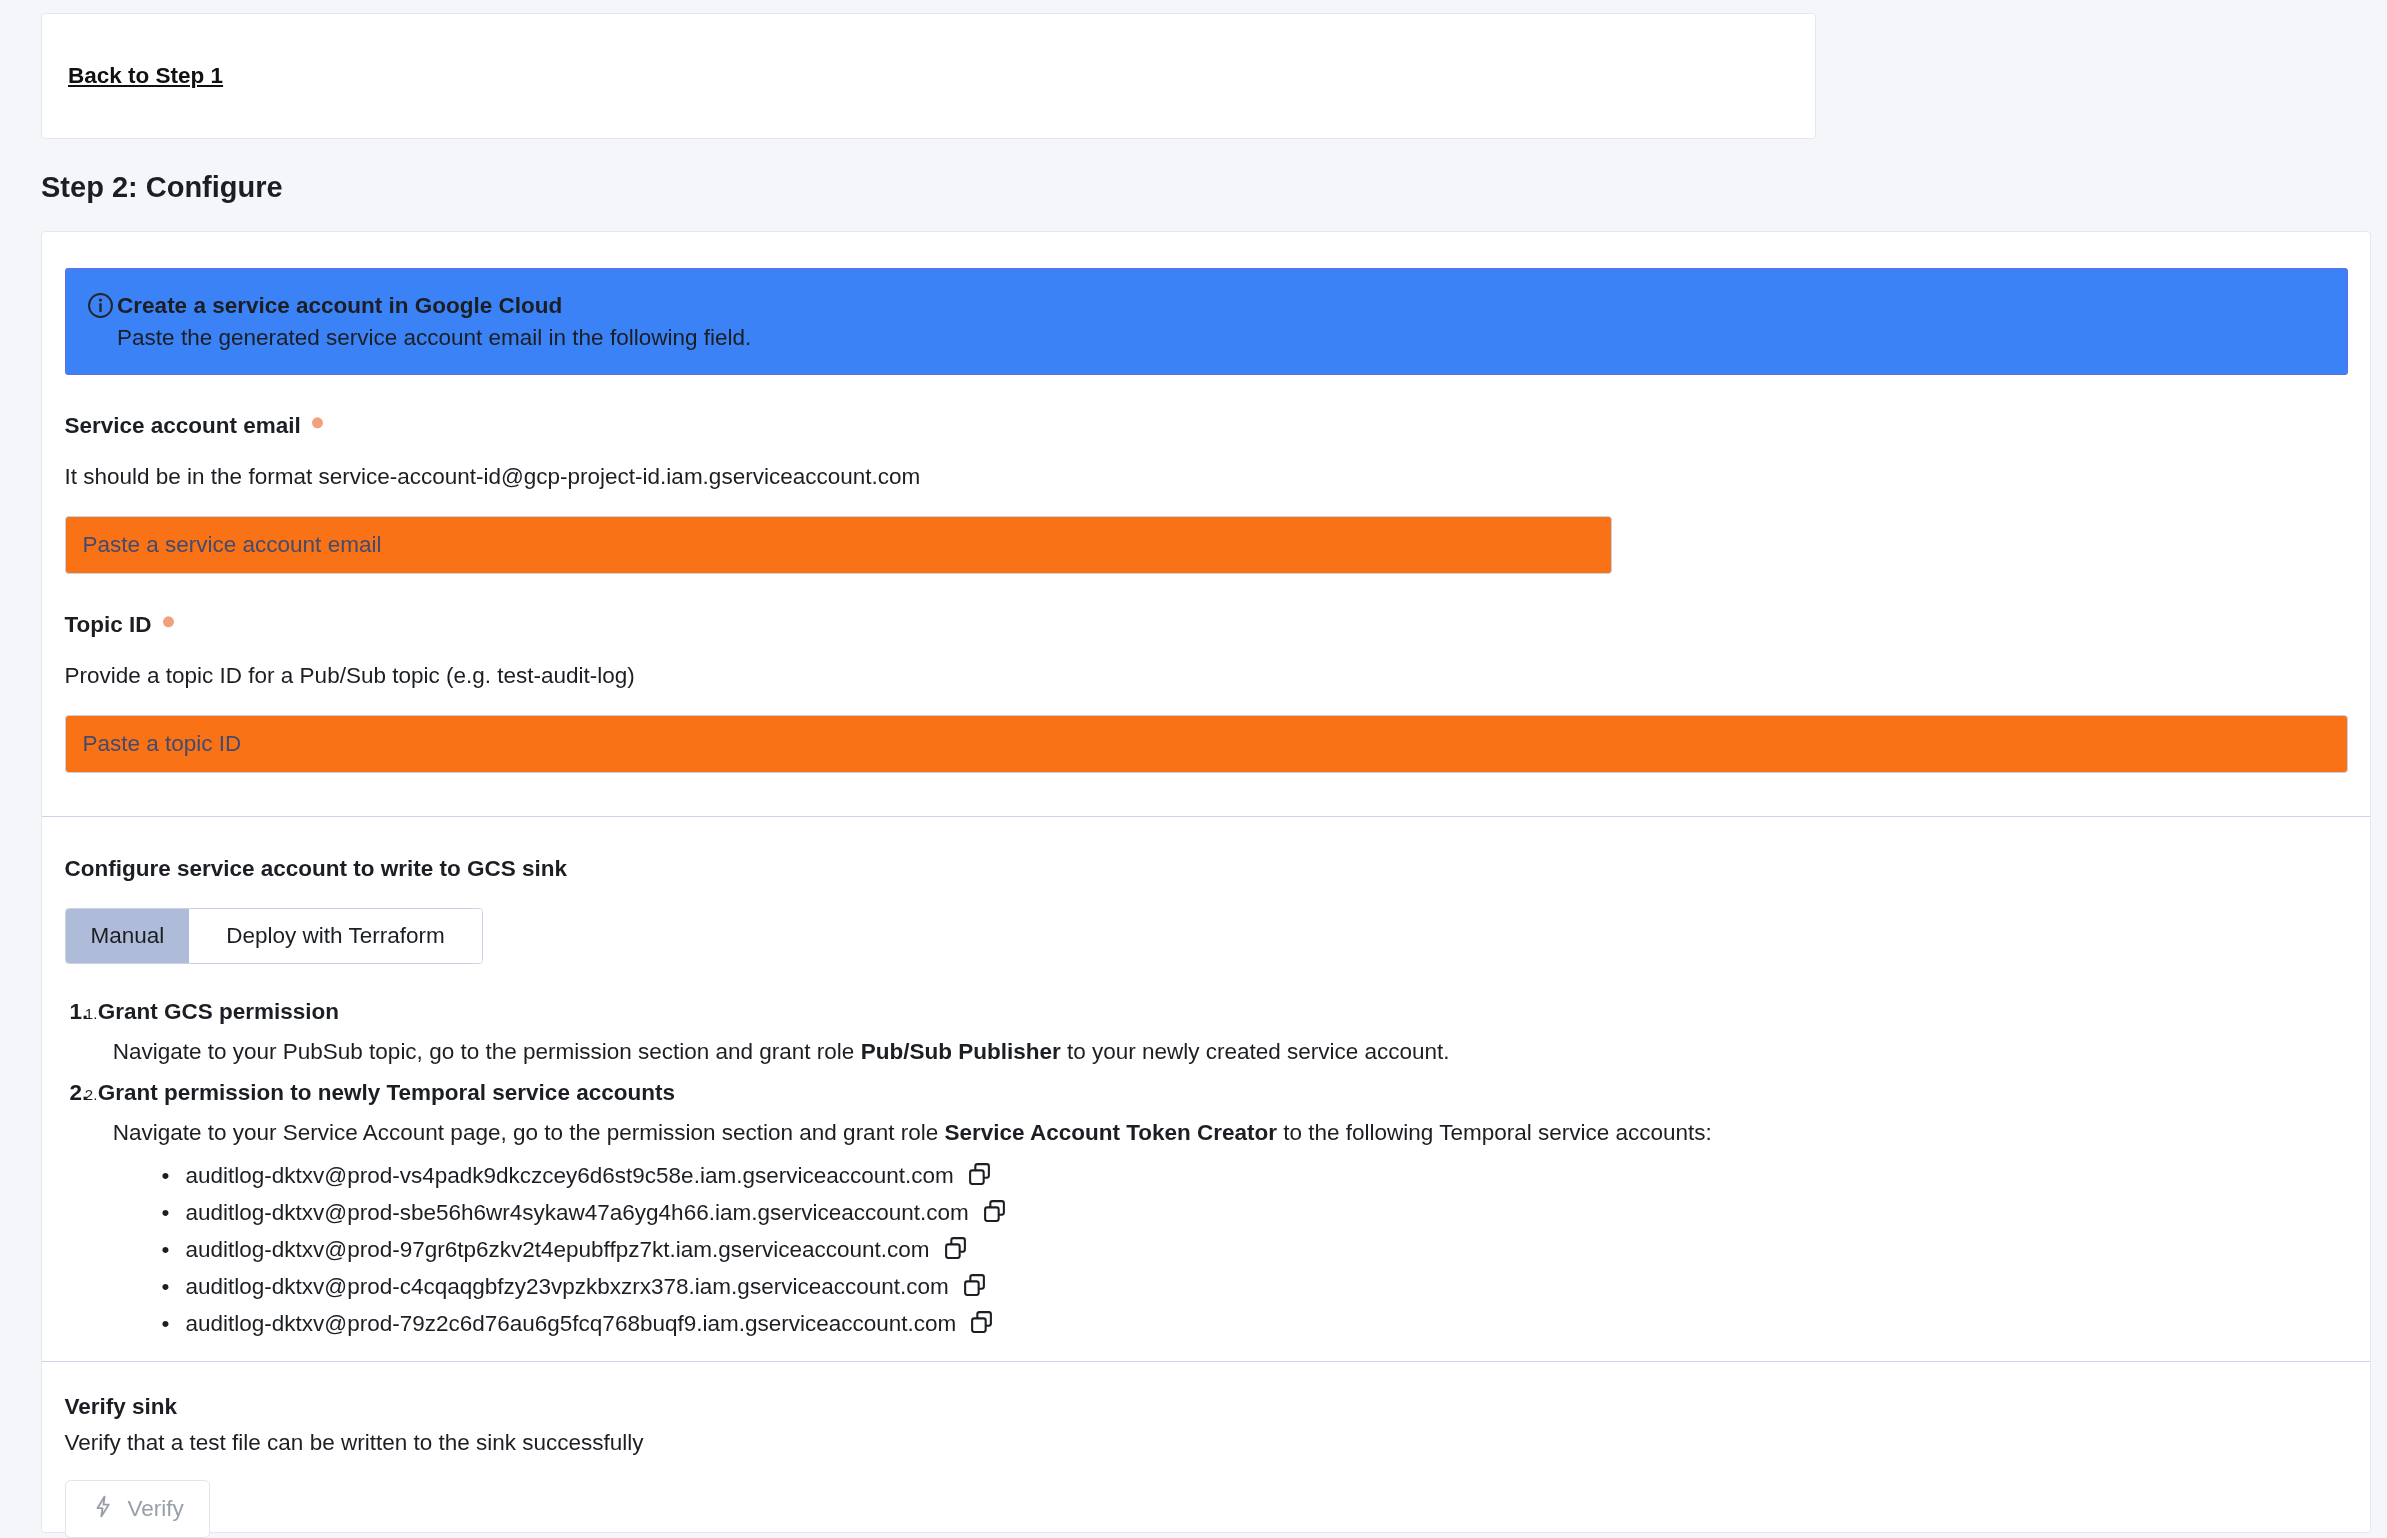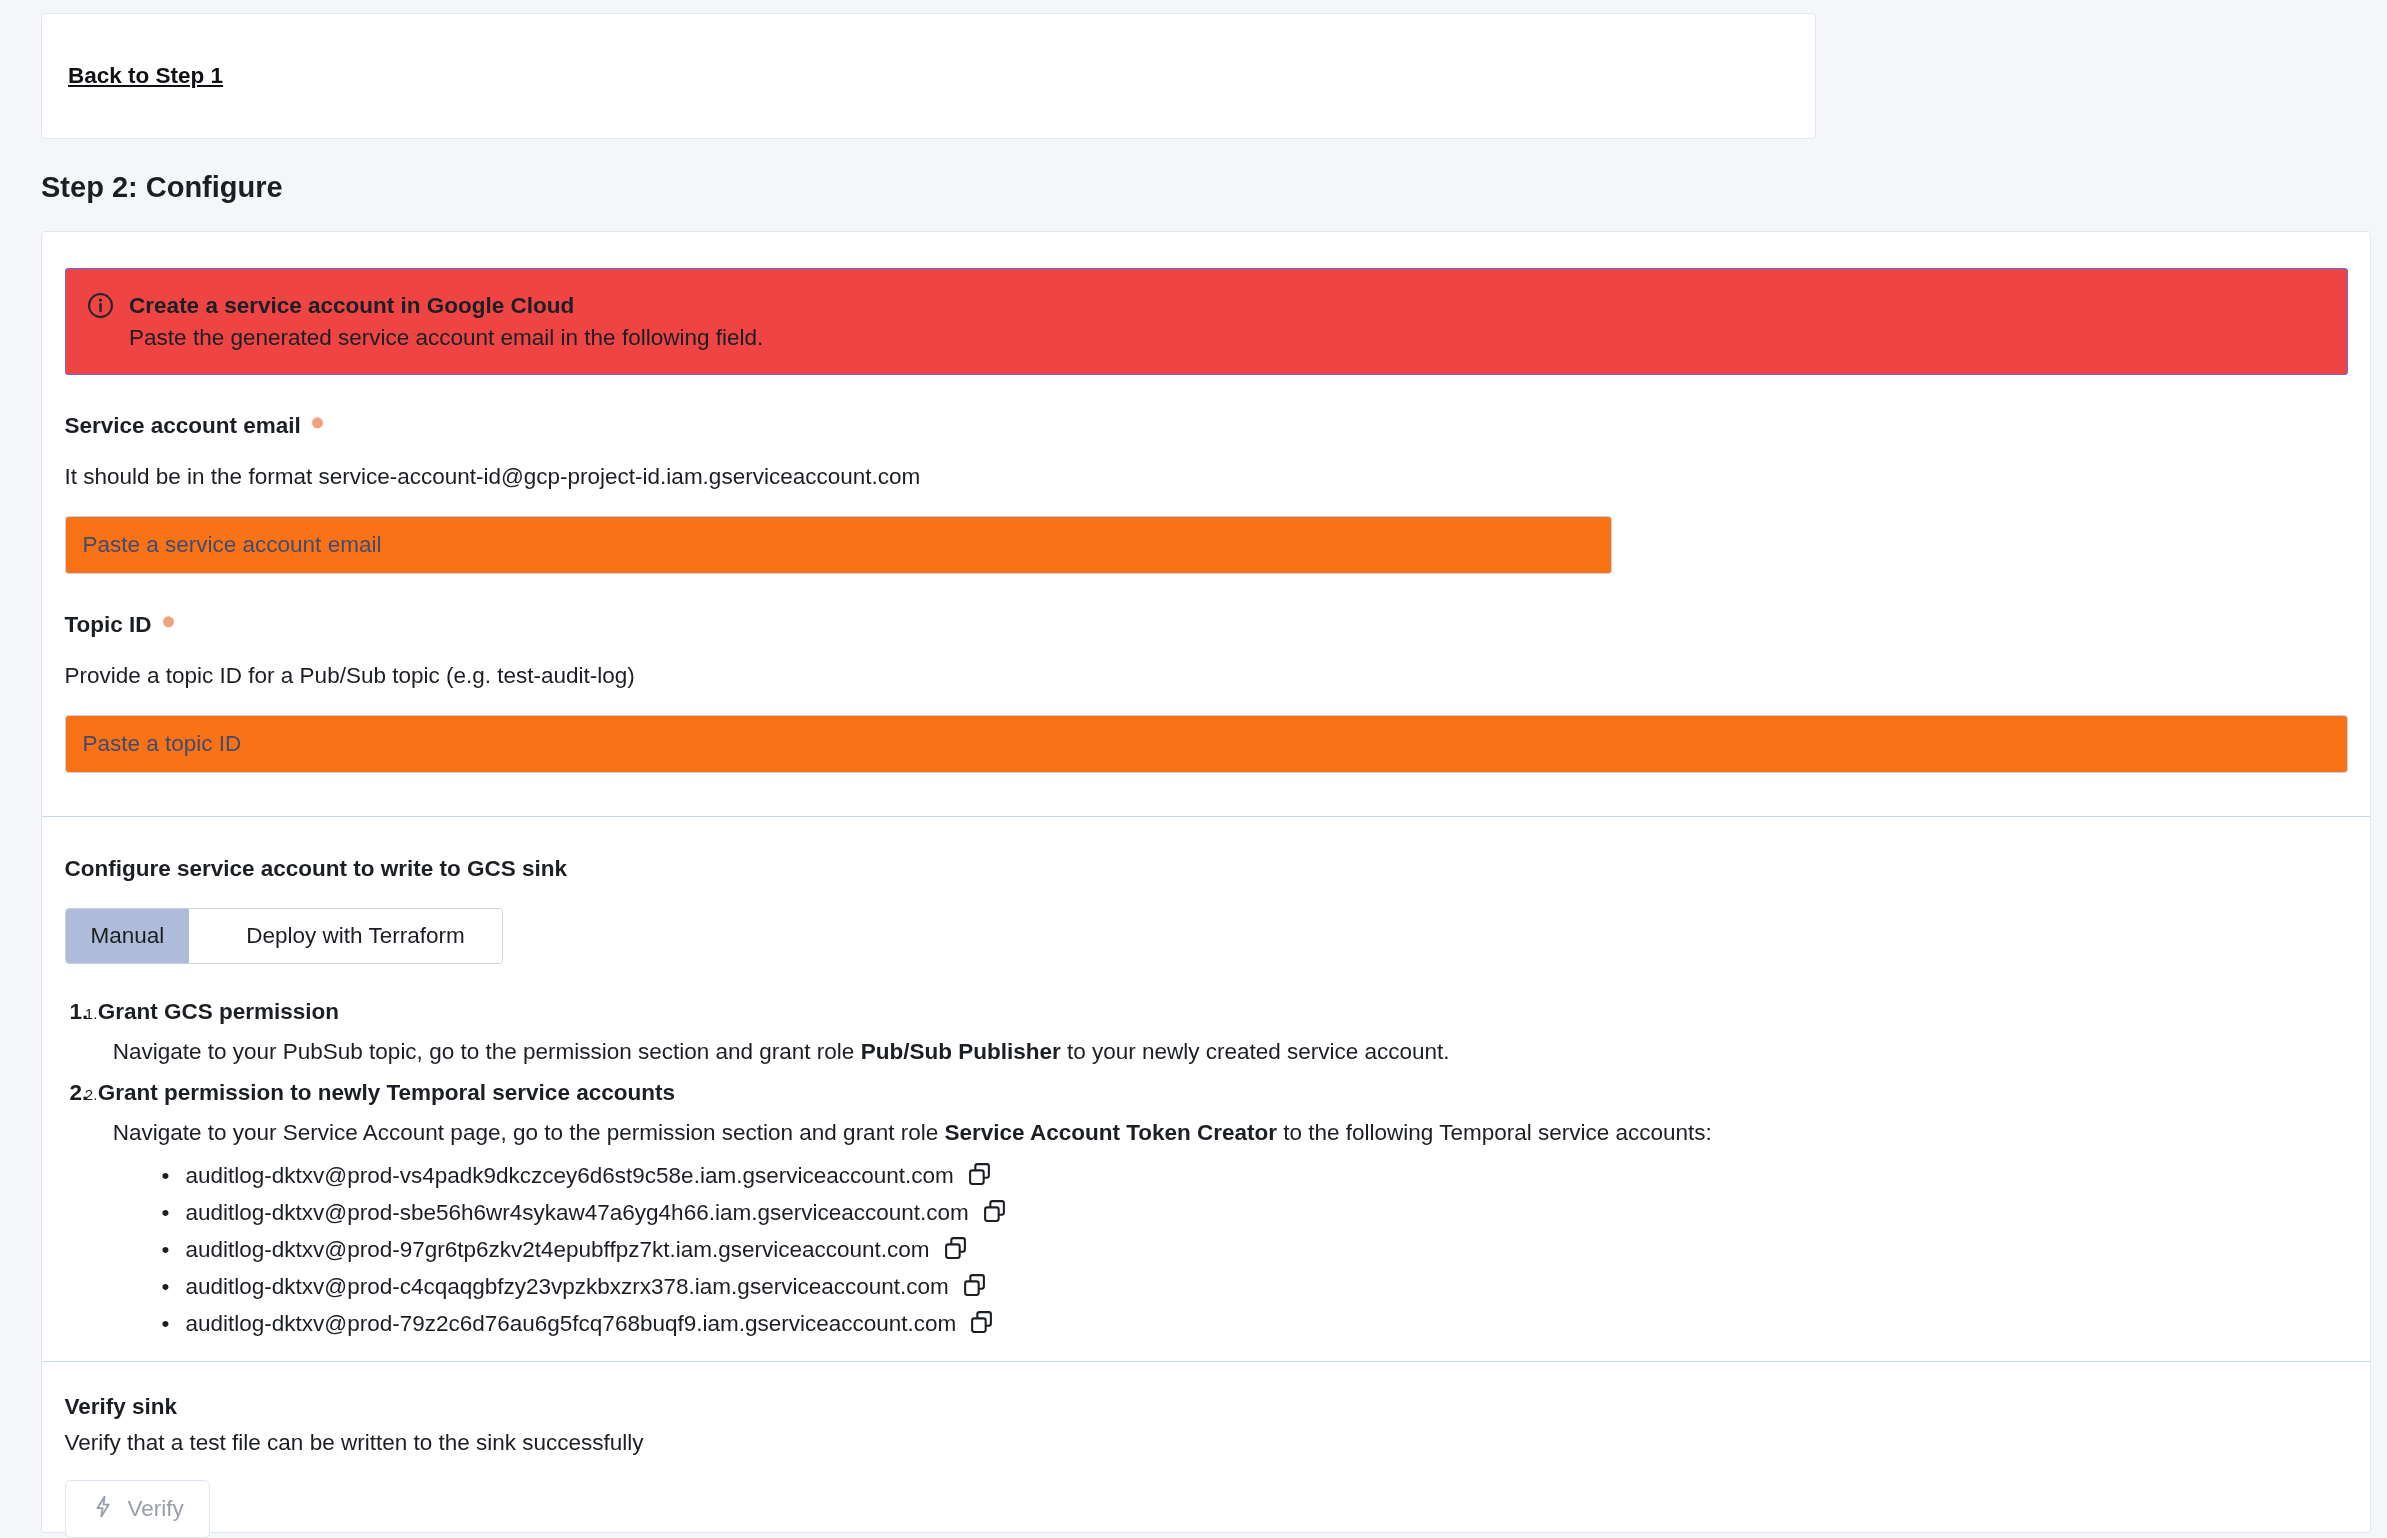--- a/index.html
+++ b/index.html
@@ -17,42 +17,42 @@
   .provider-name { font-size:29px; font-weight:700; }
   .provider-subtitle { font-size:22.5px; color:#7d8ace; }
   .back-link { font-size:22.5px; font-weight:700; color:#101114; text-decoration:underline; cursor:pointer; }
 
   
   .page-title { position:absolute; left:41px; top:171px; font-size:29px; font-weight:700; }
 
   
   .main-card { left:41px; top:231px; width:2330px; height:1302px; padding:36px 22.5px 0; }
 
-  .info-banner { background:#ef4444; border:1.9px solid #666be2; border-radius:2.8px;
-    padding:20.6px 20.6px; display:flex; gap:14px; }
+  .info-banner { background:#3b82f6; border:1.9px solid #666be2; border-radius:2.8px;
+    padding:20.6px 20.6px; display:flex; gap:2px; }
   .info-icon { flex:0 0 auto; width:29px; height:29px; color:#23262b; margin-top:1.9px; }
   .info-title { font-size:22.5px; font-weight:700; line-height:32px; }
   .info-body  { font-size:22.5px; line-height:32px; }
 
   .field-label { margin-top:38px; font-size:22.5px; font-weight:700; display:flex; align-items:center; }
   .required-dot { width:11.2px; height:11.2px; border-radius:50%; background:#f2a17e;
     display:inline-block; margin-left:11.2px; transform:translateY(-3.7px); }
   .field-desc { margin-top:25px; font-size:22.5px; }
   .text-input { display:block; margin-top:26px; height:58px; border:1.9px solid #c8d2e4;
     border-radius:3.7px; font-size:22.5px; padding:0 17px; color:#1b1e23; outline:none; width:100%;
     font-family:"Liberation Sans", sans-serif; background:#f97316; }
   .text-input::placeholder { color:#424b6e; opacity:1; }
   .input-sae { width:1547px; }
 
   .divider { border:none; border-top:1.9px solid #c9d4e8; margin:43px -22.5px 0; }
 
   .section-heading { margin-top:39px; font-size:22.5px; font-weight:700; }
 
   .tab-group { margin-top:26px; display:inline-flex; border:1.9px solid #c9d2e3;
-    border-radius:3.7px; overflow:hidden;gap:20px; }
+    border-radius:3.7px; overflow:hidden; }
   .tab { height:54px; display:flex; align-items:center; font-size:22.5px; cursor:pointer;
     background:#fff; padding:0 37px; }
   .tab.selected { background:#afbcd9; padding:0 25px; }
 
   .steps { margin-top:30px; padding-left:37px; }
   .step { margin-bottom:3.7px; }
   .step-title-row { display:flex; gap:9.4px; font-size:22.5px; font-weight:700; line-height:36px; }
   .step-num { margin-left:-32px; }
   .step-body { font-size:22.5px; line-height:36px; margin:3.7px 0 5.6px 11.2px; }
   .step-body b { font-weight:700; }

